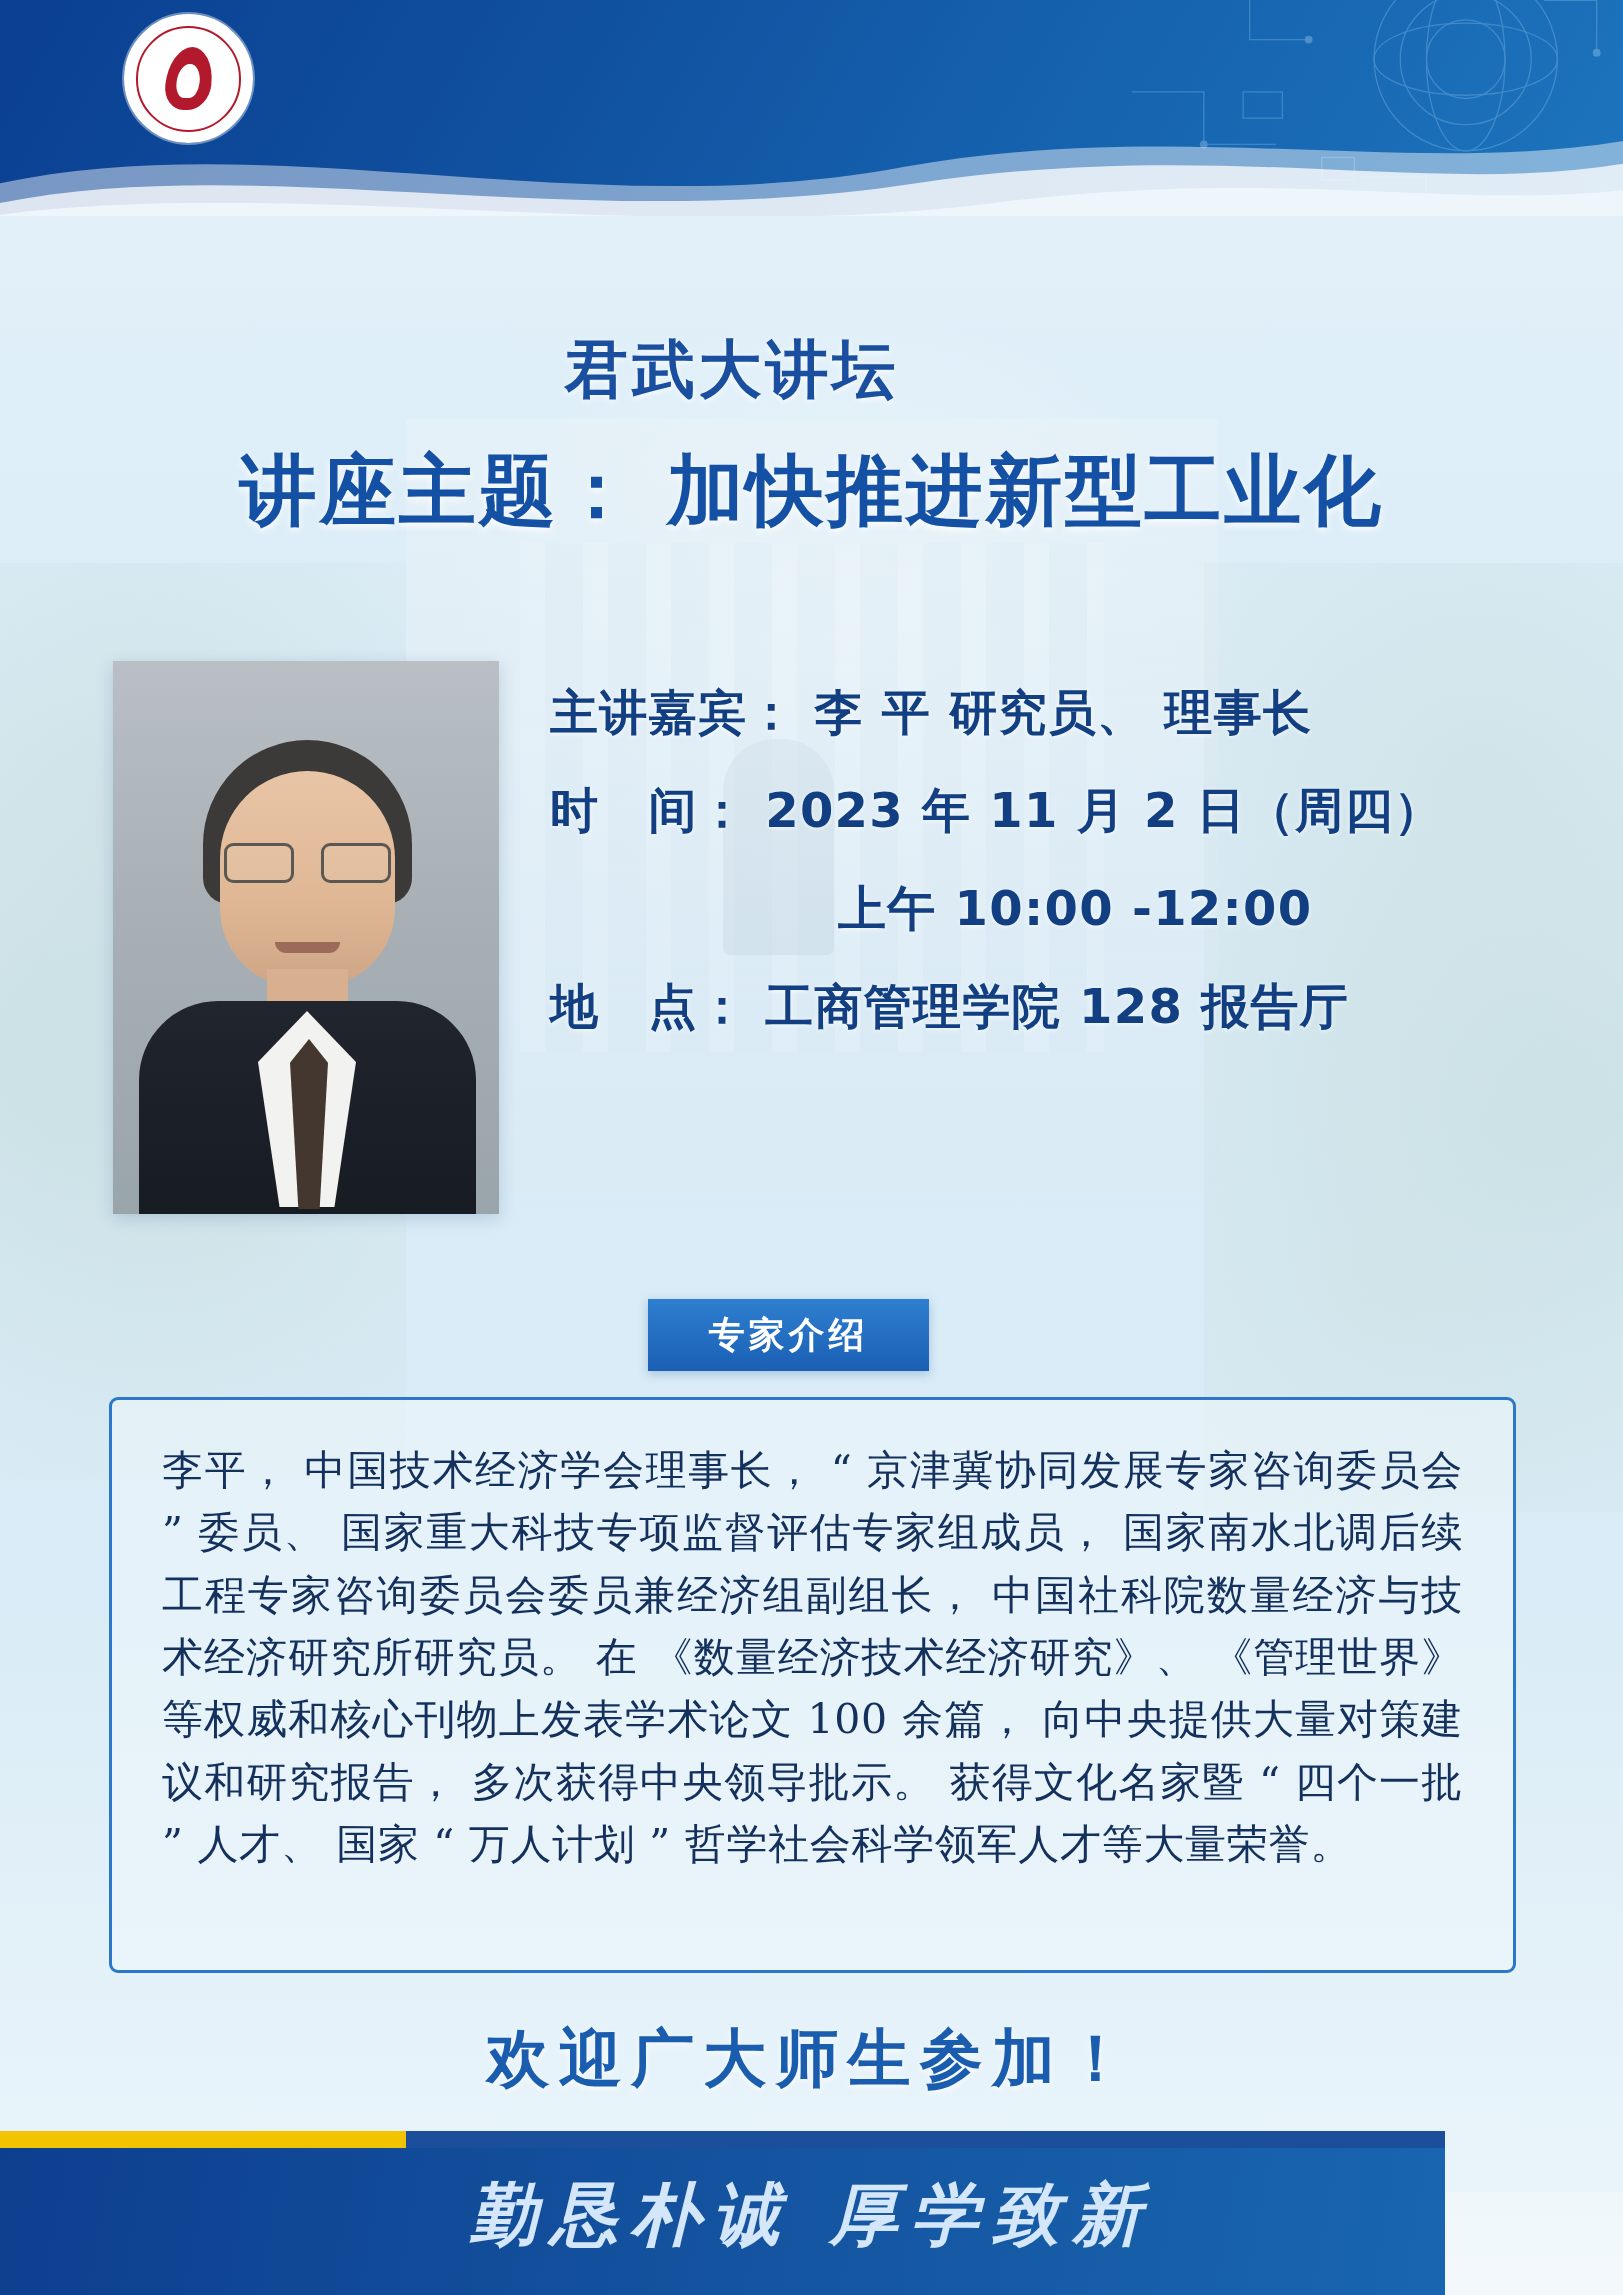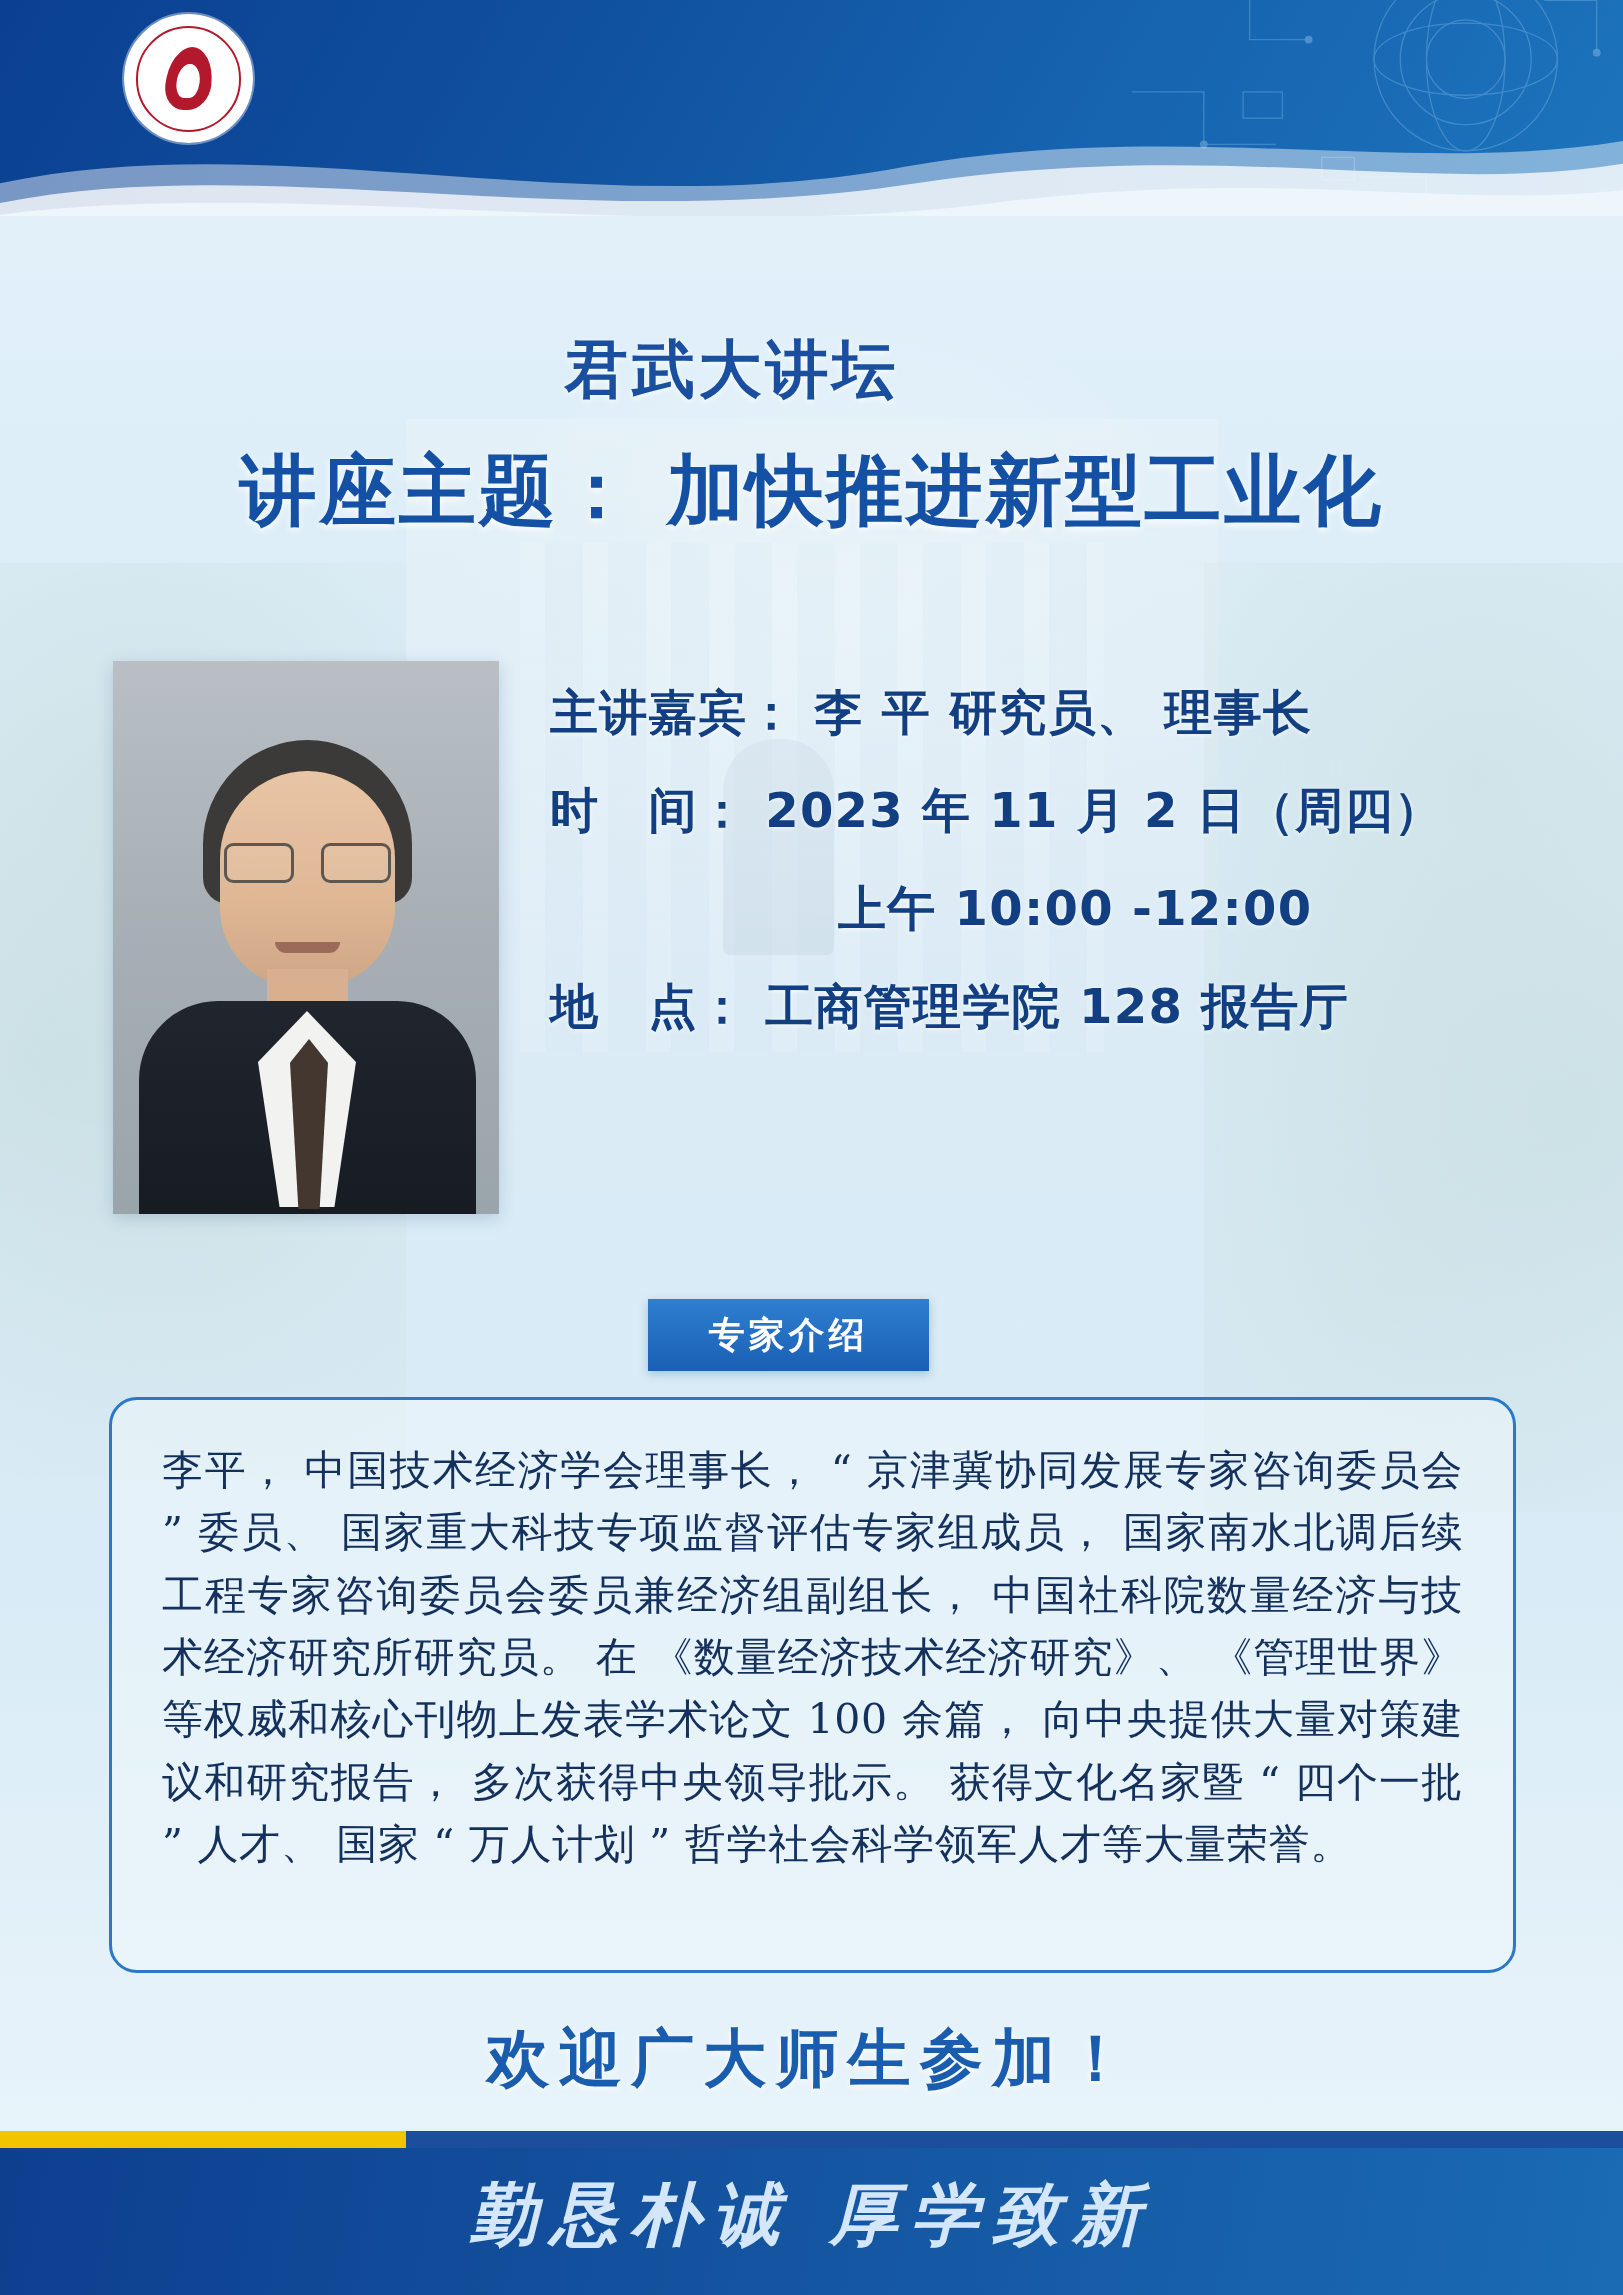--- a/index.html
+++ b/index.html
@@ -292,21 +292,21 @@
     letter-spacing: 3.9px;
   }
 
   
   .bio-box {
     position: absolute;
     left: 109px; top: 1397px;
     width: 1407px;
     height: 576px;
     border: 3.3px solid #2a78c7;
-    border-radius: 28px;
+    border-radius: 9px;
     background: rgba(238,247,252,0.55);
     box-sizing: border-box;
     padding: 39px 50px 26px 50px;
   }
   .bio-text {
     font-family: "DejaVu Serif", "Liberation Serif", serif;
     font-size: 41px;
     line-height: 1.52;
     color: #14305c;
     text-align: justify;
@@ -324,21 +324,21 @@
     font-weight: 700;
     letter-spacing: 9.2px;
     color: #1a5cae;
     text-shadow: 0 2px 6.5px rgba(255,255,255,0.85);
   }
 
   
   .footer {
     position: absolute;
     left: 0; bottom: 0;
-    width: 1623px; height: 164px;
+    width: 1445px; height: 164px;
     overflow: hidden;
   }
   .footer-stripe-yellow {
     position: absolute;
     left: 0; top: 0;
     width: 406px; height: 17px;
     background: #f2c400;
   }
   .footer-stripe-blue {
     position: absolute;

